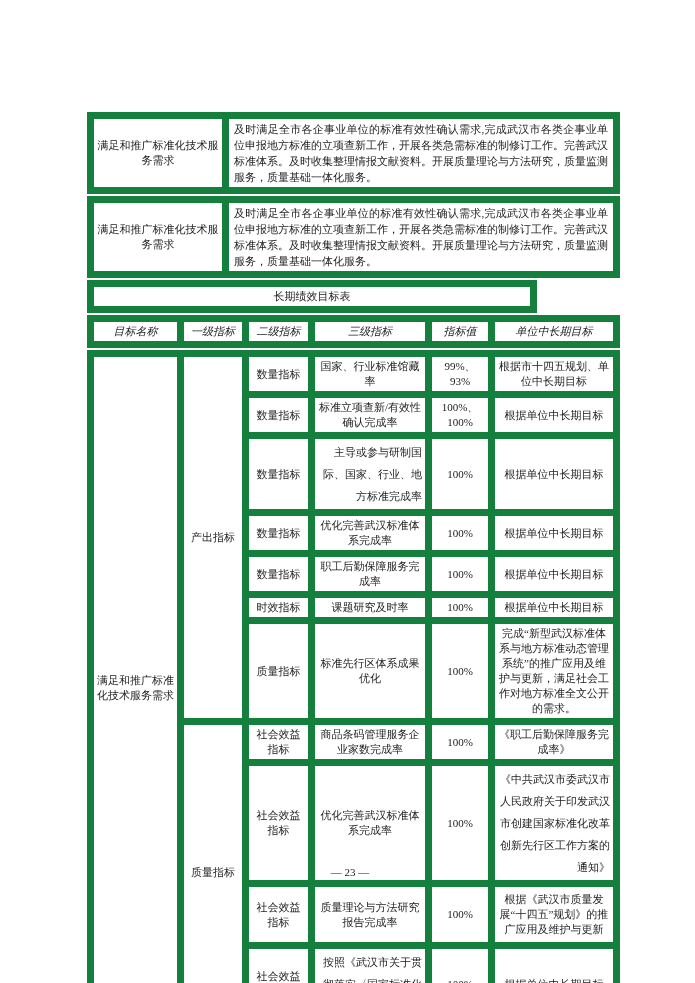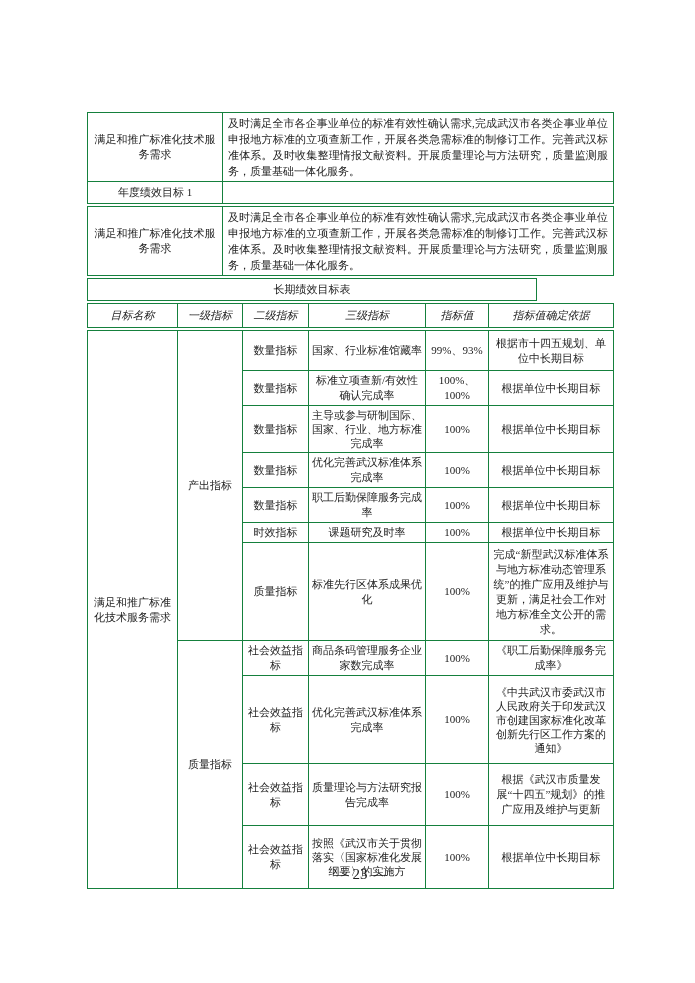--- a/index.html
+++ b/index.html
@@ -20,65 +20,61 @@
     left: 87px; top: 112px;
     width: 526px;
   }
   table {
     border-collapse: collapse;
     table-layout: fixed;
     width: 450px;
     margin-bottom: 2px;
   }
   td, th {
-    border: 1px solid #15803d;
+    border: 7px solid #15803d;
     font-size: 11px;
     font-weight: normal;
     line-height: 15px;
     text-align: center;
     vertical-align: middle;
     padding: 2px 3px;
     overflow: hidden;
   }
   .desc {
     text-align: justify;
     text-justify: inter-ideograph;
     line-height: 16px;
     padding: 2px 5px;
   }
-  .tight { line-height: 14px; }
+  .tight { line-height: 22px; text-align: right; }
   .title-cell { height: 22px; }
   .hdr { height: 24px; font-style: italic; }
   .pagenum {
     position: absolute;
-    top: 866px; left: 97px; width: 526px;
+    top: 866px; left: 87px; width: 526px;
     text-align: center;
-    font-size: 15px;
+    font-size: 11px;
     color: #1c1c1c;
   }
 </style>
 </head>
 <body>
 
 <div class="page">
   <div class="content">
 
     <table>
       <colgroup>
           <col style="width:135px">
           <col style="width:391px">
         </colgroup>
       <tbody>
           <tr>
         <td style="height:67px">满足和推广标准化技术服务需求</td>
         <td class="desc">及时满足全市各企事业单位的标准有效性确认需求,完成武汉市各类企事业单位申报地方标准的立项查新工作，开展各类急需标准的制修订工作。完善武汉标准体系。及时收集整理情报文献资料。开展质量理论与方法研究，质量监测服务，质量基础一体化服务。</td>
-      </tr>
-      <tr>
-        <td style="height:22px">年度绩效目标 1</td>
-        <td></td>
       </tr>
     </tbody>
       </table>
 
     <table>
       <colgroup>
           <col style="width:135px">
           <col style="width:391px">
         </colgroup>
       <tbody>
@@ -106,21 +102,21 @@
           <col style="width:63px">
           <col style="width:125px">
         </colgroup>
       <tbody>
           <tr>
         <th class="hdr">目标名称</th>
         <th class="hdr">一级指标</th>
         <th class="hdr">二级指标</th>
         <th class="hdr">三级指标</th>
         <th class="hdr">指标值</th>
-        <th class="hdr">指标值确定依据</th>
+        <th class="hdr">单位中长期目标</th>
       </tr>
     </tbody>
       </table>
 
     <table>
       <colgroup>
           <col style="width:90px">
           <col style="width:65px">
           <col style="width:66px">
           <col style="width:117px">

